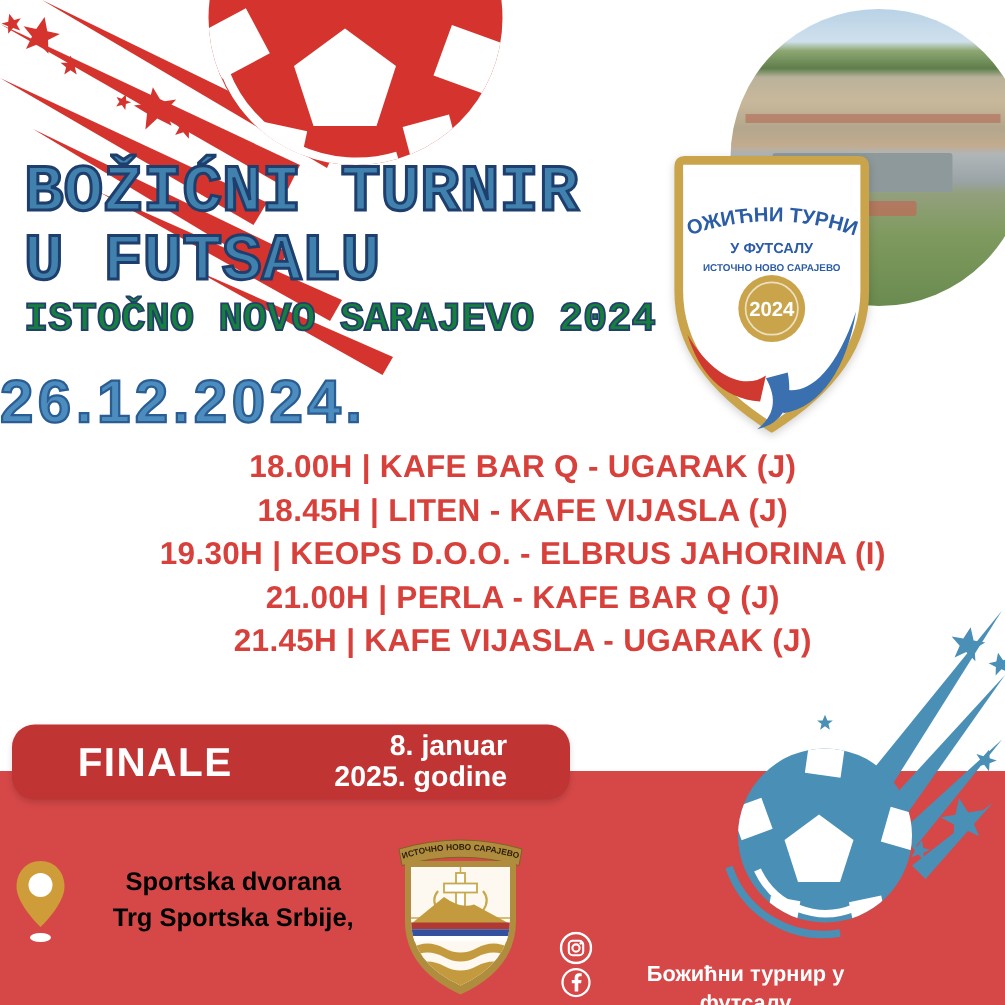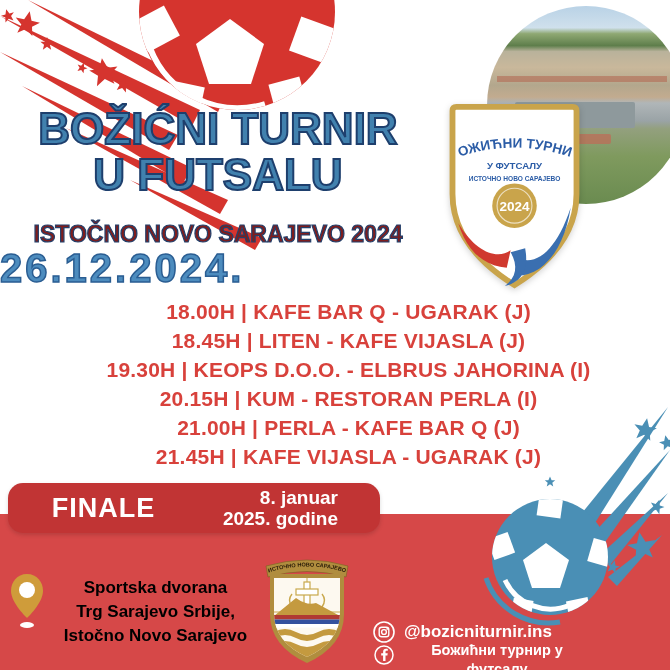--- a/index.html
+++ b/index.html
@@ -4,28 +4,28 @@
 <style>
   html,body{margin:0;padding:0;}
   #poster{
     position:relative;width:670px;height:670px;background:#ffffff;overflow:hidden;
     font-family:"Liberation Sans",sans-serif;
   }
   #poster *{box-sizing:border-box;}
   .abs{position:absolute;}
 
   
-  .title-block{top:106px;left:0;width:436px;text-align:center;}
+  .title-block{top:106px;left:16px;width:436px;font-family:Liberation Mono, monospace;}
   .title-line{
     font-size:44px;font-weight:800;line-height:46px;letter-spacing:0px;
     color:#4181ae;-webkit-text-stroke:2px #1e3f6d;
   }
   .subtitle{
-    margin-top:21px;font-size:23px;font-weight:800;line-height:30px;
-    color:#7f1d1d;-webkit-text-stroke:1.2px #23406b;letter-spacing:0px;
+    margin-top:1px;font-size:27px;font-weight:800;line-height:30px;
+    color:#15803d;-webkit-text-stroke:1.2px #23406b;letter-spacing:0px;
   }
 
   
   .date-line{
     top:246px;left:0;width:410px;
     font-size:40px;font-weight:800;letter-spacing:3px;
     color:#4d8cbe;-webkit-text-stroke:1.5px #2a5d92;
   }
   .schedule{top:297px;left:0;width:670px;text-align:center;padding-left:27px;}
   .schedule-line{
@@ -147,21 +147,20 @@
     <div class="title-line">U FUTSALU</div>
     <div class="subtitle">ISTOČNO NOVO SARAJEVO 2024</div>
   </div>
 
   <div class="abs date-line">26.12.2024.</div>
 
   <div class="abs schedule">
     <div class="schedule-line">18.00H | KAFE BAR Q - UGARAK (J)</div>
     <div class="schedule-line">18.45H | LITEN - KAFE VIJASLA (J)</div>
     <div class="schedule-line">19.30H | KEOPS D.O.O. - ELBRUS JAHORINA (I)</div>
-    <div class="schedule-line">20.15H | KUM - RESTORAN PERLA (I)</div>
     <div class="schedule-line">21.00H | PERLA - KAFE BAR Q (J)</div>
     <div class="schedule-line">21.45H | KAFE VIJASLA - UGARAK (J)</div>
   </div>
 
   <div class="abs bottom-band"></div>
 
   <div class="abs finale-bar">
     <div class="finale-label">FINALE</div>
     <div class="finale-date">
       <div>8. januar</div>
@@ -201,22 +200,21 @@
   </svg>
 
   <svg class="abs pin-wrap" viewBox="0 0 34 58" aria-hidden="true">
     <path d="M17,2 C7,2 1,10 1,19 C1,31 17,46 17,46 C17,46 33,31 33,19 C33,10 27,2 17,2 Z" fill="#cf9c3a"></path>
     <circle cx="17" cy="18" r="8" fill="#ffffff"></circle>
     <ellipse cx="17" cy="53" rx="7" ry="3" fill="#ffffff"></ellipse>
   </svg>
 
   <div class="abs venue-block">
     <div>Sportska dvorana</div>
-    <div>Trg Sarajevo Srbije,</div>
-    <div>Istočno Novo Sarajevo</div>
+    <div>Trg Sportska Srbije,</div>
   </div>
 
   <svg class="abs coat-wrap" viewBox="0 0 90 116" aria-hidden="true">
     <defs>
       <clipPath id="coatclip">
           <path d="M12,26 H78 V61 Q78,90 45,105 Q12,90 12,61 Z"></path>
         </clipPath>
       <path id="coatArc" d="M8,20 Q45,9 82,20" fill="none"></path>
     </defs>
     <path d="M4,14 Q45,2 86,14 L84,25 Q45,14 6,25 Z" fill="#b08d3e" stroke="#7a5f20" stroke-width="0.6"></path>
@@ -239,21 +237,20 @@
       <path d="M12,92 Q23,86 34,92 T56,92 T78,92 L78,112 L12,112 Z" fill="#c49a3f"></path>
     </g>
   </svg>
 
   <svg class="abs ig-icon" viewBox="0 0 22 22" aria-hidden="true">
     <circle cx="11" cy="11" r="10" fill="none" stroke="#ffffff" stroke-width="1.6"></circle>
     <rect x="6.2" y="6.2" width="9.6" height="9.6" rx="2.6" fill="none" stroke="#ffffff" stroke-width="1.4"></rect>
     <circle cx="11" cy="11" r="2.4" fill="none" stroke="#ffffff" stroke-width="1.4"></circle>
     <circle cx="14.2" cy="7.9" r="0.9" fill="#ffffff"></circle>
   </svg>
-  <div class="abs social-row ig-text">@bozicniturnir.ins</div>
 
   <svg class="abs fb-icon" viewBox="0 0 20 20" aria-hidden="true">
     <circle cx="10" cy="10" r="9" fill="none" stroke="#ffffff" stroke-width="1.5"></circle>
     <path d="M11.5,16 V10.5 H13.4 L13.7,8.3 H11.5 V7 C11.5,6.3 11.8,5.8 12.7,5.8 H13.8 V3.9 C13.4,3.85 12.7,3.8 12,3.8 C10.2,3.8 9.1,4.9 9.1,6.8 V8.3 H7.2 V10.5 H9.1 V16 Z" fill="#ffffff"></path>
   </svg>
   <div class="abs social-row fb-text">
     <div>Божићни турнир у футсалу</div>
 
   </div>
 

